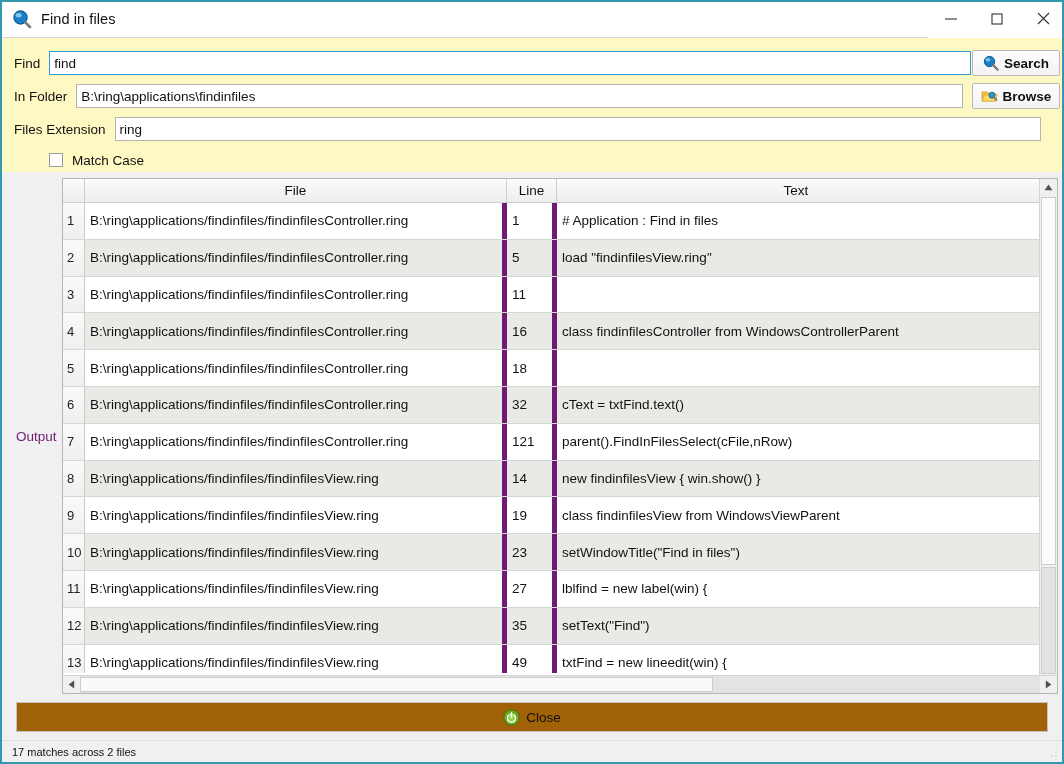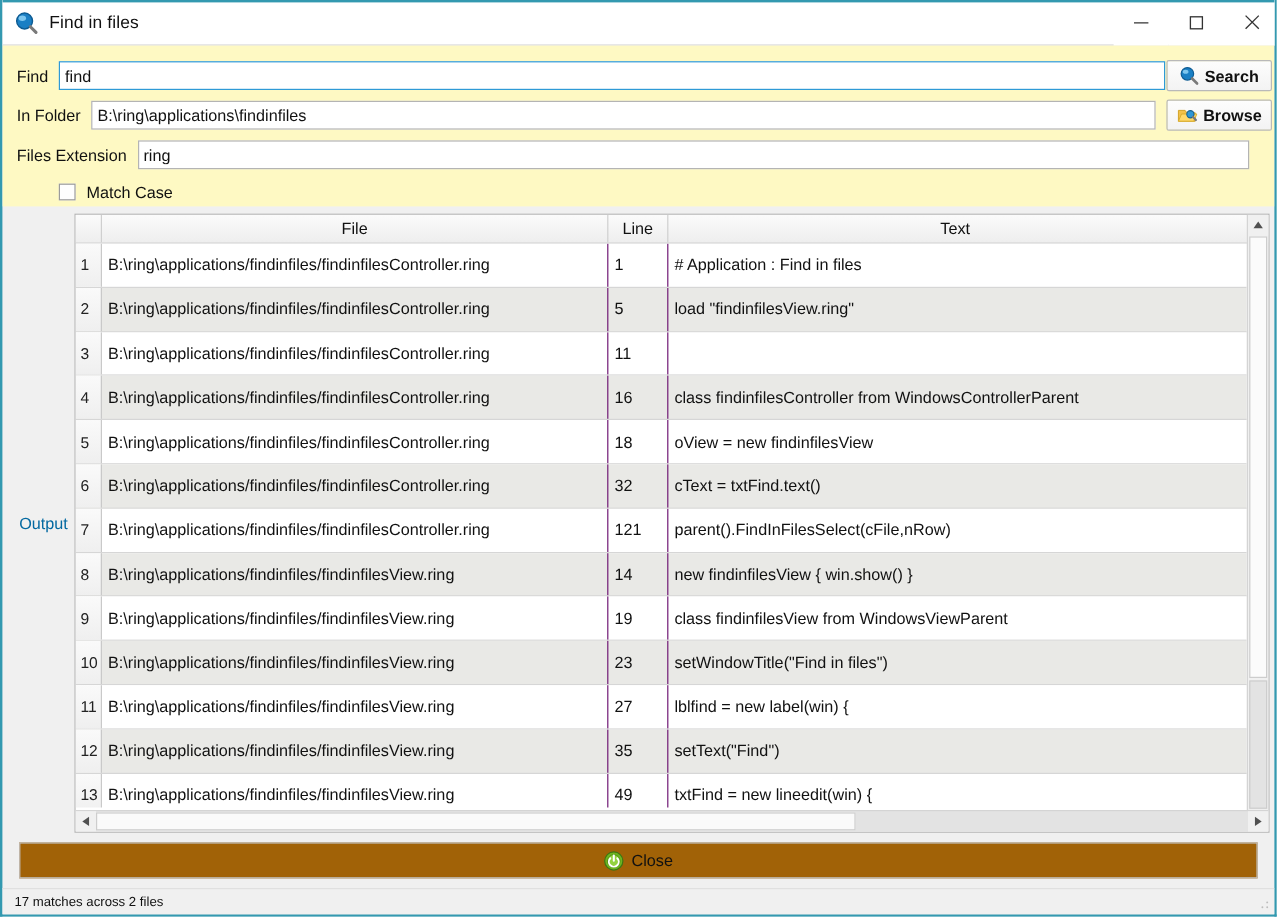--- a/index.html
+++ b/index.html
@@ -141,21 +141,21 @@
     margin-right: 9px;
   }
   .chk-label { font-size: 13.5px; color: #111; }
 
   
   #output-label {
     position: absolute;
     left: 14px;
     top: 429px;
     font-size: 13.5px;
-    color: #0369a1;
+    color: #701a75;
   }
 
   
   .table-wrap {
     position: absolute;
     left: 60px;
     top: 178px;
     width: 996px;
     height: 516px;
     box-sizing: border-box;
@@ -205,21 +205,21 @@
   .td {
     box-sizing: border-box;
     height: 100%;
     display: flex;
     align-items: center;
     font-size: 13.5px;
     color: #111;
     padding-left: 5px;
     overflow: hidden;
     white-space: nowrap;
-    border-right: 1px solid #701a75;
+    border-right: 5px solid #701a75;
   }
   .td-num {
     width: 22px;
     justify-content: flex-start;
     padding-left: 4px;
     background: linear-gradient(to bottom,#fafafa,#efefef);
     color: #222;
     font-size: 13px;
     border-right: 1px solid #c9c9c9;
   }
@@ -450,21 +450,20 @@
         <div class="trow alt">
           <div class="td td-num">4</div>
           <div class="td td-file">B:\ring\applications/findinfiles/findinfilesController.ring</div>
           <div class="td td-line">16</div>
           <div class="td td-text">class findinfilesController from WindowsControllerParent</div>
         </div>
         <div class="trow">
           <div class="td td-num">5</div>
           <div class="td td-file">B:\ring\applications/findinfiles/findinfilesController.ring</div>
           <div class="td td-line">18</div>
-          <div class="td td-text">oView = new findinfilesView</div>
         </div>
         <div class="trow alt">
           <div class="td td-num">6</div>
           <div class="td td-file">B:\ring\applications/findinfiles/findinfilesController.ring</div>
           <div class="td td-line">32</div>
           <div class="td td-text">cText = txtFind.text()</div>
         </div>
         <div class="trow">
           <div class="td td-num">7</div>
           <div class="td td-file">B:\ring\applications/findinfiles/findinfilesController.ring</div>

